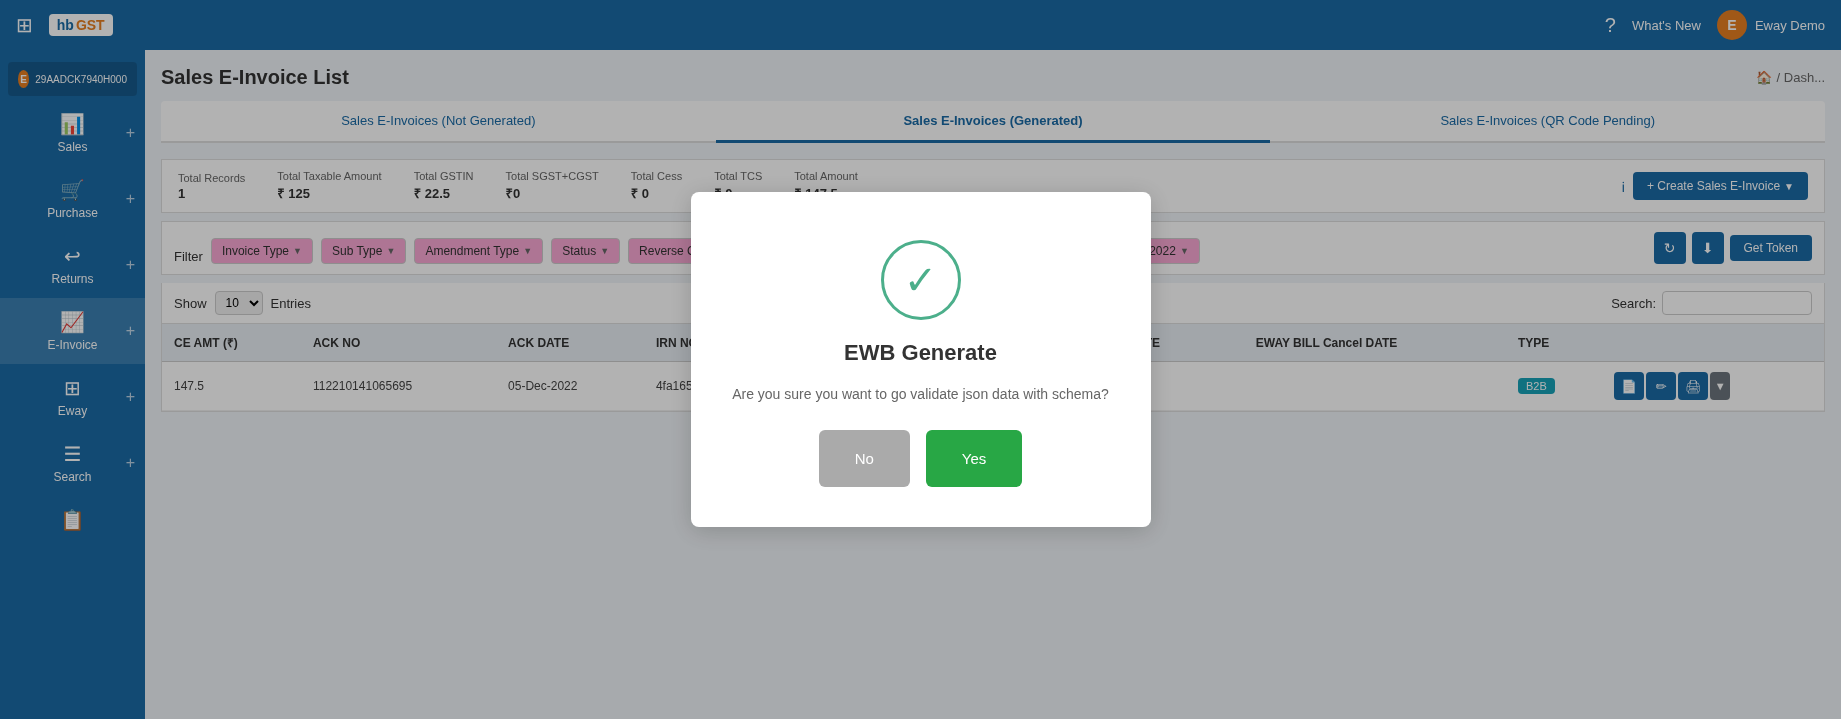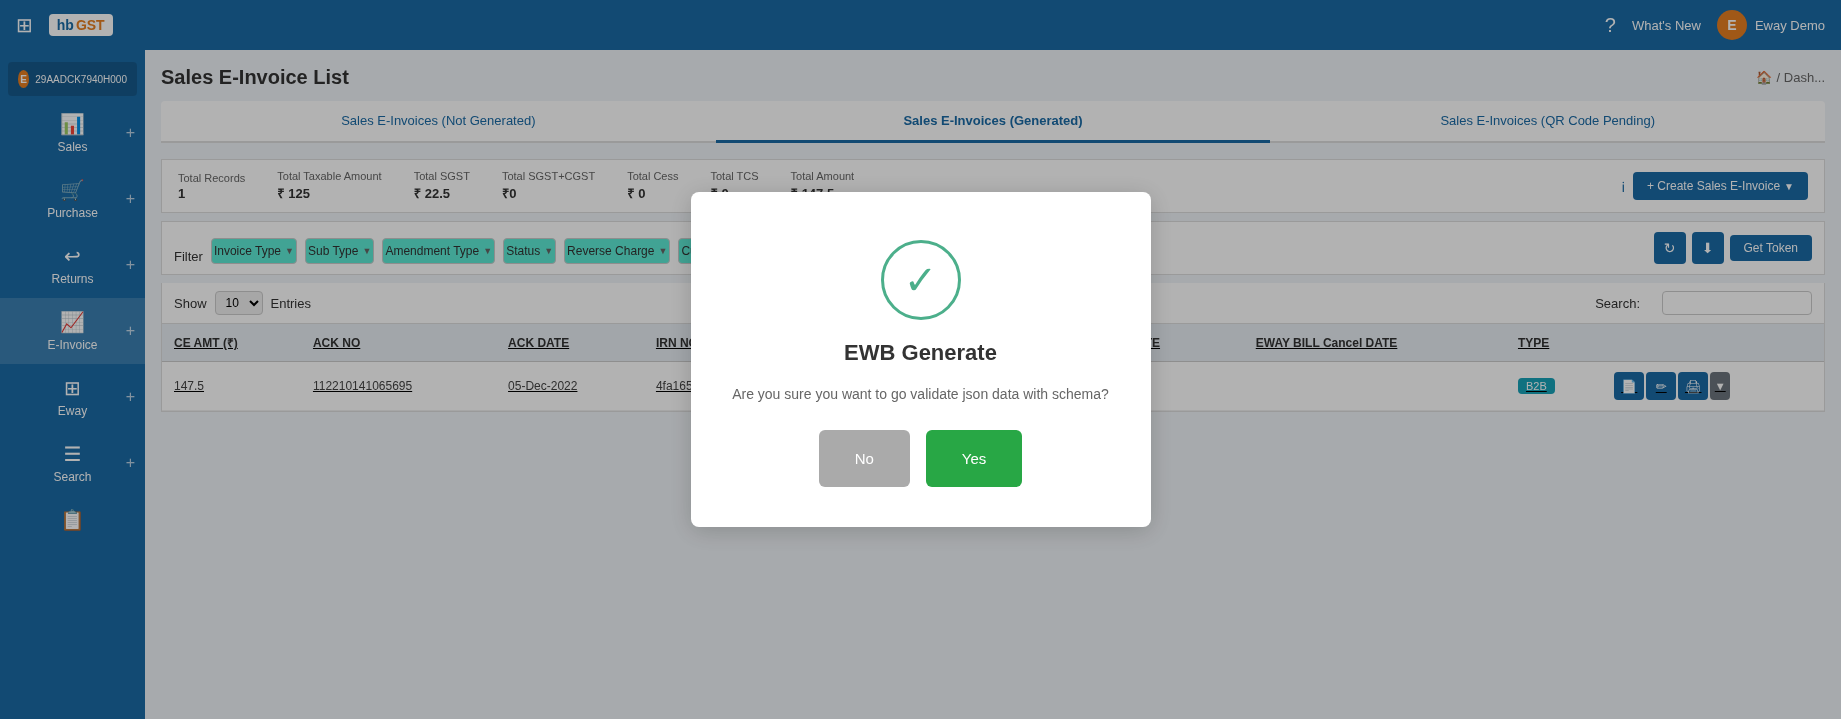--- a/index.html
+++ b/index.html
@@ -186,22 +186,22 @@
       gap: 8px;
       background: white;
       padding: 10px 12px;
       border: 1px solid #ddd;
       margin-bottom: 8px;
       flex-wrap: wrap;
     }
     .filter-label { font-size: 13px; color: #333; font-weight: 500; }
     .filter-btn {
       border: 1px solid #ccc;
-      background: #5eead4;
-      padding: 5px 2px;
+      background: #f9a8d4;
+      padding: 5px 10px;
       border-radius: 4px;
       font-size: 12px;
       cursor: pointer;
       display: flex;
       align-items: center;
       gap: 4px;
       color: #333;
     }
     .filter-btn .arr { font-size: 9px; color: #666; }
     .filters-right { margin-left: auto; display: flex; align-items: center; gap: 6px; }
@@ -240,39 +240,39 @@
     .show-entries select {
       border: 1px solid #ccc;
       border-radius: 4px;
       padding: 3px 6px;
       font-size: 12px;
     }
     .show-entries .search-right {
       margin-left: auto;
       display: flex;
       align-items: center;
-      gap: 22px;
+      gap: 6px;
       font-size: 13px;
       color: #333;
     }
     .search-input {
       border: 1px solid #ccc;
       border-radius: 4px;
       padding: 4px 8px;
       font-size: 12px;
       width: 150px;
     }
 
     
     .table-wrap {
       background: white;
       border: 1px solid #ddd;
       overflow-x: auto;
     }
-    table { width: 100%; border-collapse: collapse; font-size: 12px; text-decoration: underline; }
+    table { width: 100%; border-collapse: collapse; font-size: 12px; }
     thead th {
       background: #e8eef4;
       padding: 10px 12px;
       text-align: left;
       font-size: 12px;
       color: #333;
       border-bottom: 1px solid #ccc;
       white-space: nowrap;
     }
     tbody td {
@@ -450,21 +450,21 @@
   <div class="summary-row">
     <div class="summary-item">
       <span class="label">Total Records</span>
       <span class="value">1</span>
     </div>
     <div class="summary-item">
       <span class="label">Total Taxable Amount</span>
       <span class="value">₹ 125</span>
     </div>
     <div class="summary-item">
-      <span class="label">Total SGST</span>
+      <span class="label">Total GSTIN</span>
       <span class="value">₹ 22.5</span>
     </div>
     <div class="summary-item">
       <span class="label">Total SGST+CGST</span>
       <span class="value">₹0</span>
     </div>
     <div class="summary-item">
       <span class="label">Total Cess</span>
       <span class="value">₹ 0</span>
     </div>

